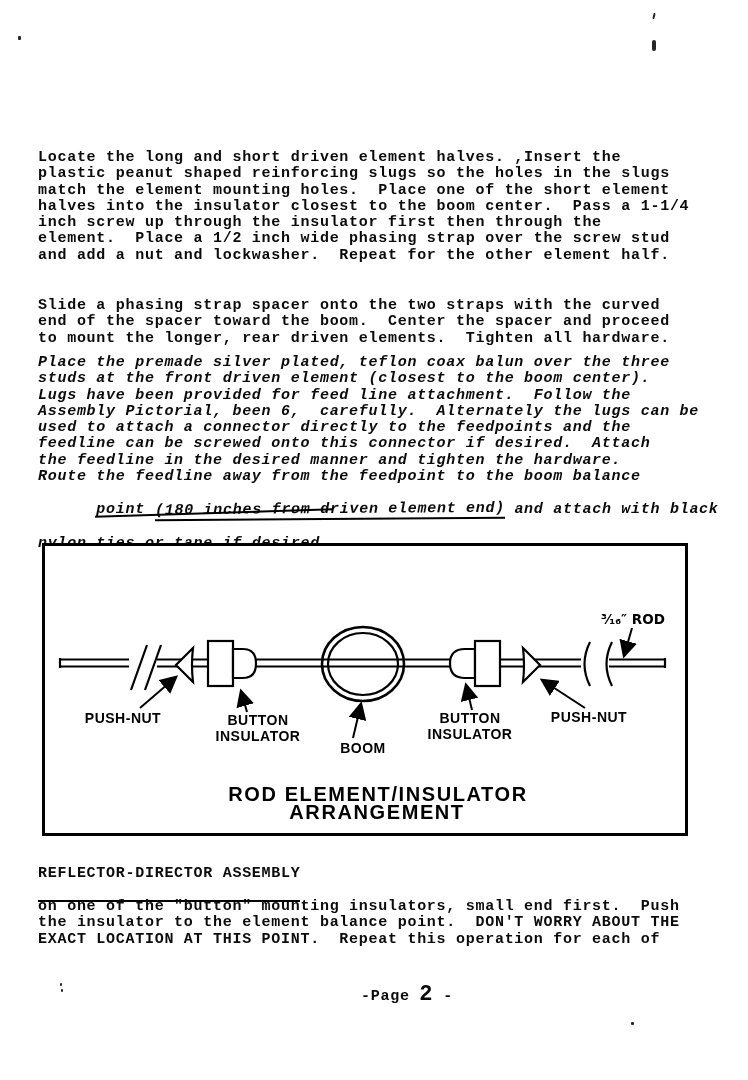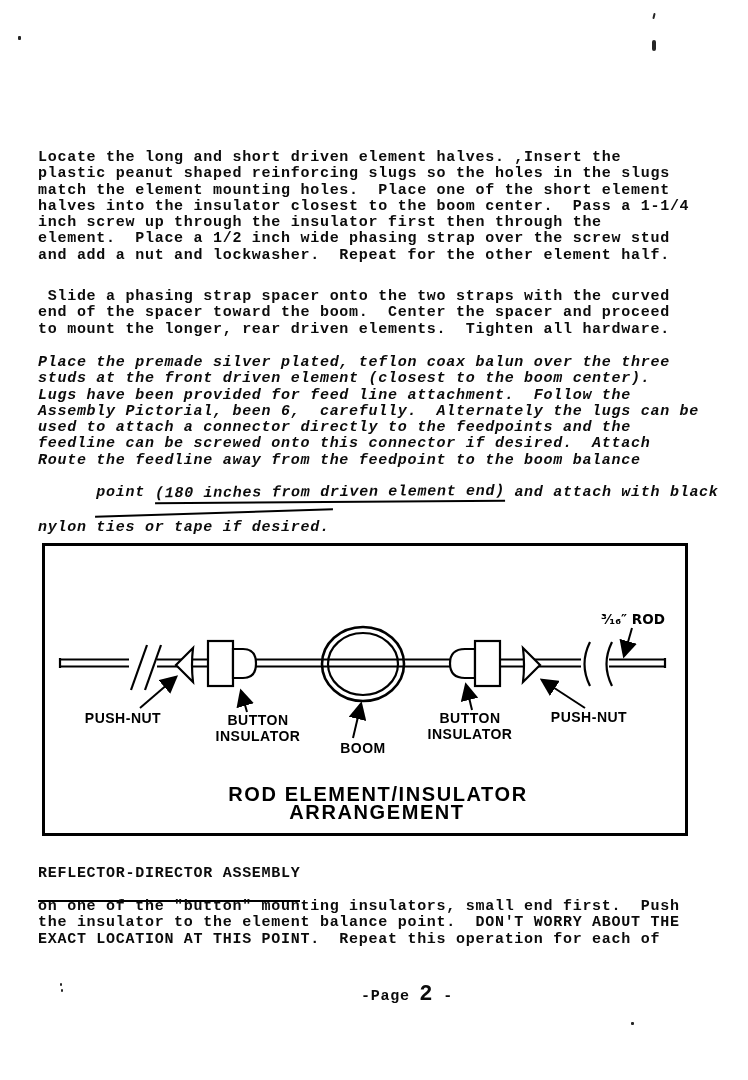--- a/index.html
+++ b/index.html
@@ -63,33 +63,34 @@
   <div class="block" style="top:150px;">
     <div class="tl">Locate the long and short driven element halves. ,Insert the</div>
     <div class="tl">plastic peanut shaped reinforcing slugs so the holes in the slugs</div>
     <div class="tl">match the element mounting holes.  Place one of the short element</div>
     <div class="tl">halves into the insulator closest to the boom center.  Pass a 1-1/4</div>
     <div class="tl">inch screw up through the insulator first then through the</div>
     <div class="tl">element.  Place a 1/2 inch wide phasing strap over the screw stud</div>
     <div class="tl">and add a nut and lockwasher.  Repeat for the other element half.</div>
   </div>
 
-  <div class="block" style="top:289px;text-align:right;">
+  <div class="block" style="top:298px;">
     <div class="tl">Slide a phasing strap spacer onto the two straps with the curved</div>
     <div class="tl">end of the spacer toward the boom.  Center the spacer and proceed</div>
     <div class="tl">to mount the longer, rear driven elements.  Tighten all hardware.</div>
   </div>
 
   <div class="block" style="top:355px;position:absolute;font-style:italic;">
     <div class="tl">Place the premade silver plated, teflon coax balun over the three</div>
     <div class="tl">studs at the front driven element (closest to the boom center).</div>
     <div class="tl">Lugs have been provided for feed line attachment.  Follow the</div>
     <div class="tl">Assembly Pictorial, been 6,  carefully.  Alternately the lugs can be</div>
     <div class="tl">used to attach a connector directly to the feedpoints and the</div>
     <div class="tl">feedline can be screwed onto this connector if desired.  Attach</div>
+    <div class="tl">the feedline in the desired manner and tighten the hardware.</div>
     <div class="tl">Route the feedline away from the feedpoint to the boom balance</div>
     <div class="tl">
       <span>point </span><span class="hand-u">(180 inches from driven element end)</span><span> and attach with black</span>
     </div>
     <div class="tl">nylon ties or tape if desired.</div>
     <div class="stray-line" style="left:57px;top:157px;width:238px;"></div>
   </div>
 
   <div class="diagram-box">
     <svg width="640" height="287" viewBox="0 0 640 287">

